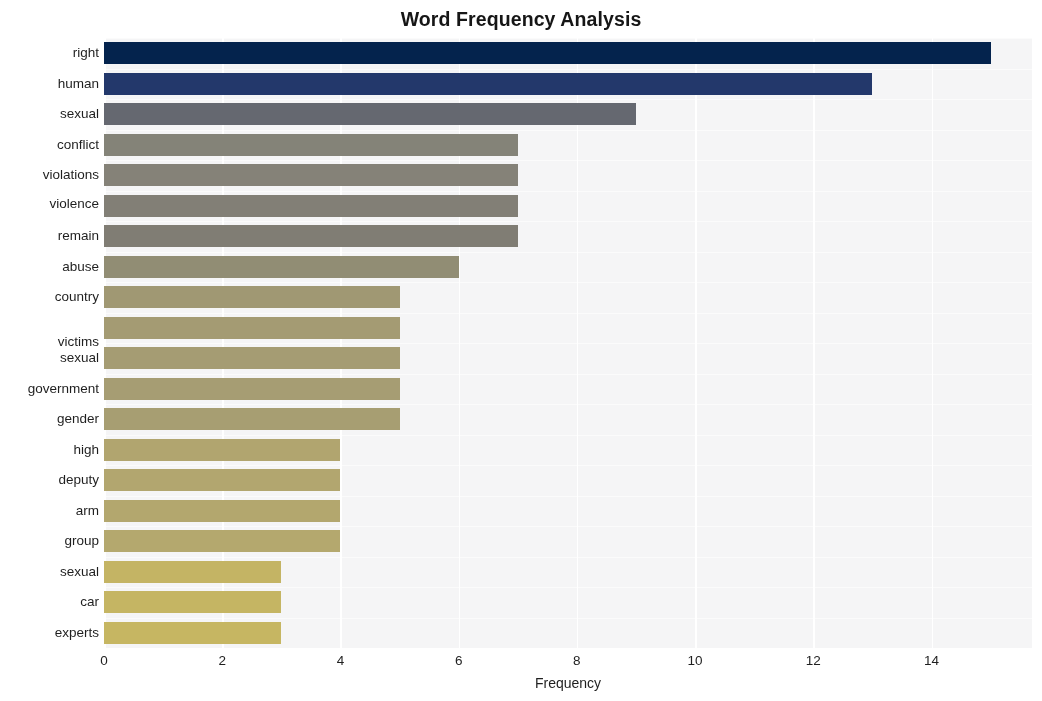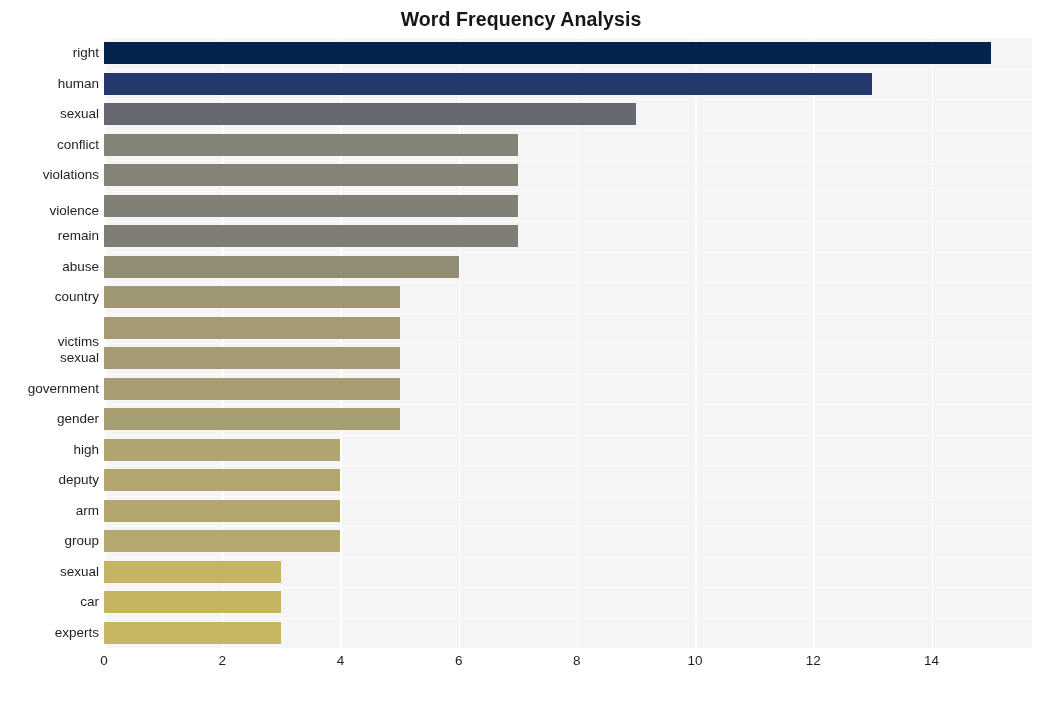--- a/index.html
+++ b/index.html
@@ -176,21 +176,21 @@
         <div class="bar" title="experts: 3" style="top: 583.75px; width: 177.325px; background: rgb(198, 182, 98);"></div>
       </div>
   </div>
 
   <div id="ytick-layer">
       <div class="ytick" style="top: 7.25px;">right</div>
       <div class="ytick" style="top: 37.75px;">human</div>
       <div class="ytick" style="top: 68.25px;">sexual</div>
       <div class="ytick" style="top: 98.75px;">conflict</div>
       <div class="ytick" style="top: 129.25px;">violations</div>
-      <div class="ytick" style="top: 165px; margin-left: 32px;">violence</div>
+      <div class="ytick" style="top: 158px; margin-left: 32px;">violence</div>
       <div class="ytick" style="top: 190.25px; padding-left: 28px;">remain</div>
       <div class="ytick" style="top: 220.75px;">abuse</div>
       <div class="ytick" style="top: 251.25px;">country</div>
       <div class="ytick" style="top: 296px;">victims</div>
       <div class="ytick" style="top: 312.25px; text-align: right;">sexual</div>
       <div class="ytick" style="top: 342.75px;">government</div>
       <div class="ytick" style="top: 373.25px;">gender</div>
       <div class="ytick" style="top: 403.75px;">high</div>
       <div class="ytick" style="top: 434.25px;">deputy</div>
       <div class="ytick" style="top: 464.75px;">arm</div>
@@ -204,14 +204,15 @@
       <div class="xtick" style="left: 0px;">0</div>
       <div class="xtick" style="left: 118.217px;">2</div>
       <div class="xtick" style="left: 236.433px;">4</div>
       <div class="xtick" style="left: 354.65px;">6</div>
       <div class="xtick" style="left: 472.866px;">8</div>
       <div class="xtick" style="left: 591.083px;">10</div>
       <div class="xtick" style="left: 709.299px;">12</div>
       <div class="xtick" style="left: 827.516px;">14</div>
     </div>
 
+  <div id="xlabel">Frequency</div>
 
 </div>
 
 </body></html>

